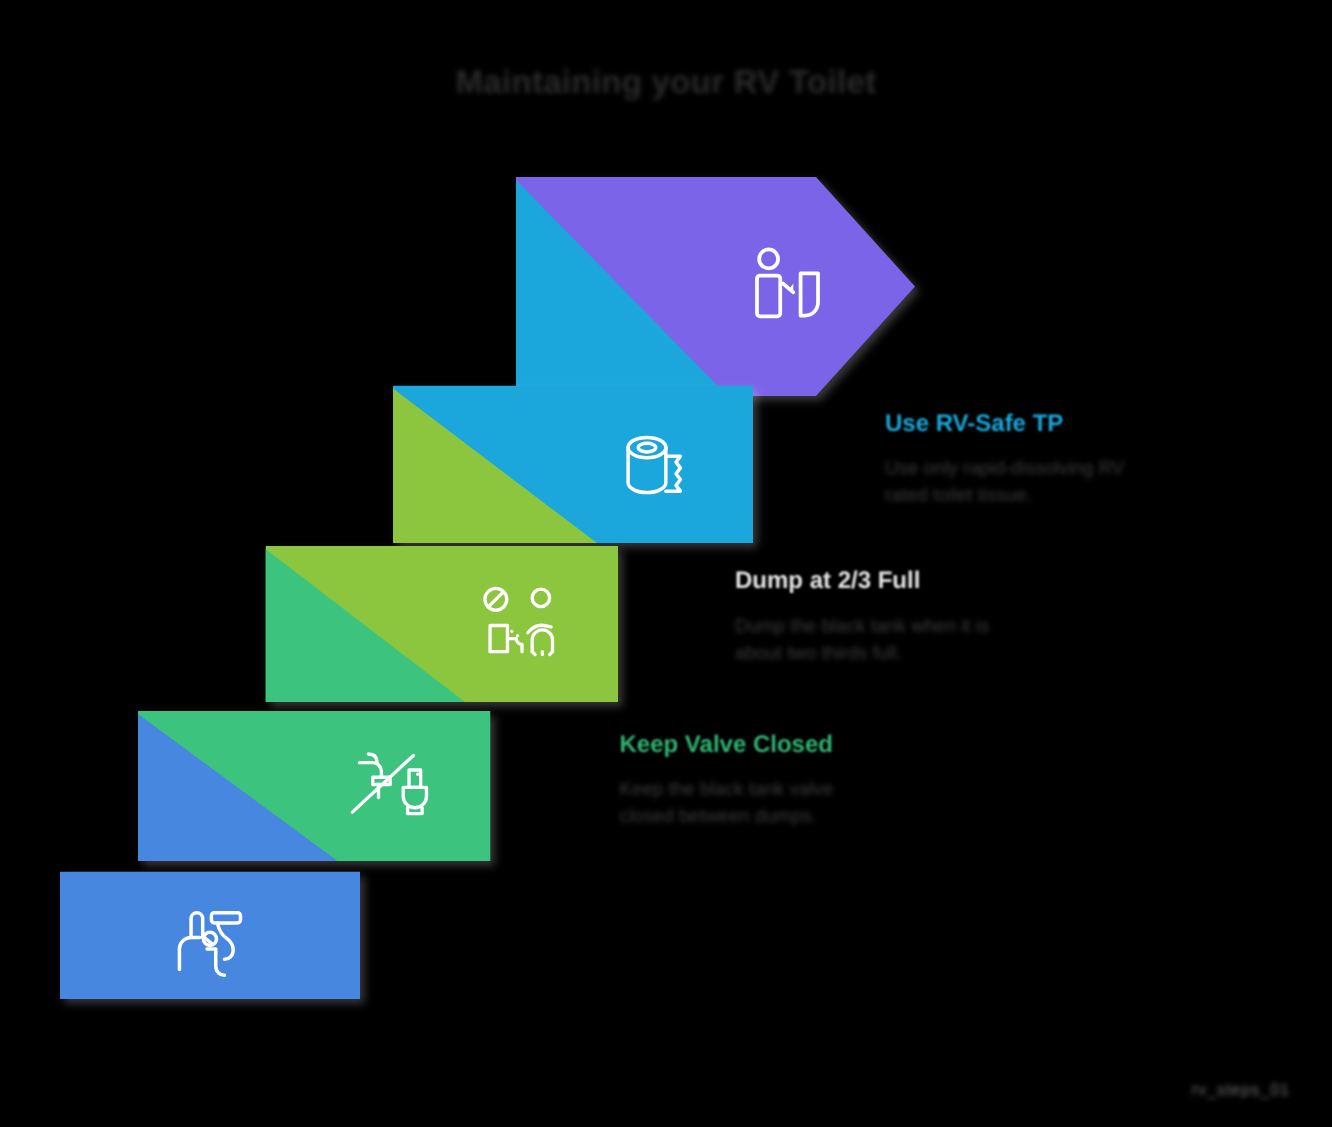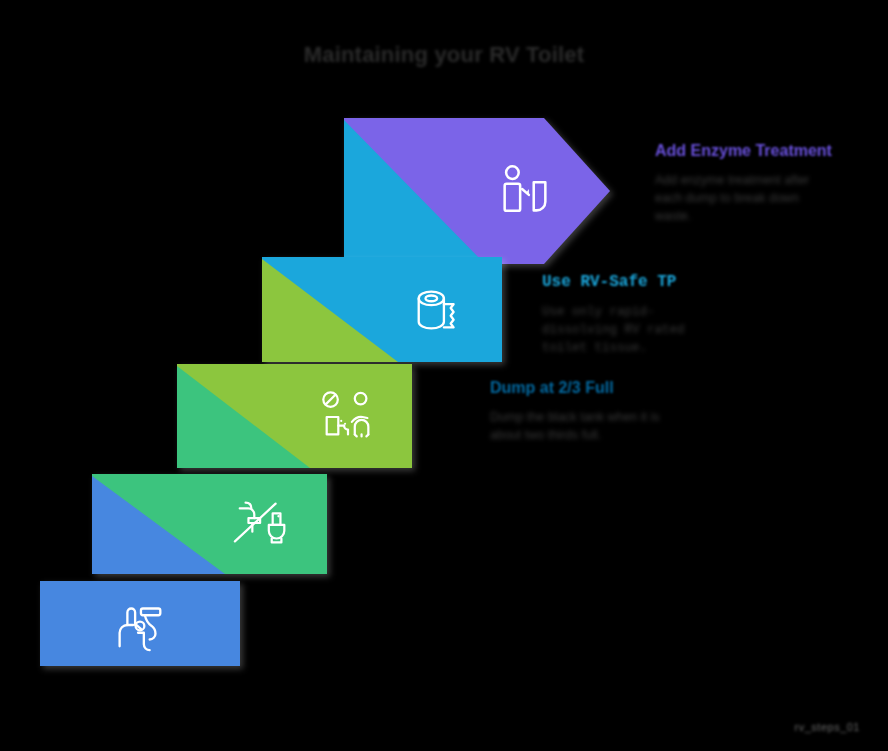--- a/index.html
+++ b/index.html
@@ -126,45 +126,41 @@
       <svg viewBox="0 0 64 64" fill="none" stroke="#ffffff" stroke-width="2.6" stroke-linecap="round" stroke-linejoin="round">
         <circle cx="19" cy="13" r="6.5"></circle>
         <path d="M13 24.5 h12 a2 2 0 0 1 2 2 v24 a2 2 0 0 1 -2 2 h-12 a2 2 0 0 1 -2 -2 v-24 a2 2 0 0 1 2 -2 z"></path>
         <path d="M29 30 l7 6"></path>
         <path d="M36 30 l0 7 l-3 -3 z" fill="#ffffff" stroke="none"></path>
         <path d="M41 23 h12 v20 a9 9 0 0 1 -9 9 h-3 z"></path>
       </svg>
     </div>
   </div>
 
-  <div class="step-text" style="left:655px; top:140px; width:200px;">
-    <div class="step-label" style="color:#6b52e0;">Add Enzyme Treatment</div>
-    <div class="step-desc">Add enzyme treatment after each dump to break down waste.</div>
-  </div>
 
   <div class="step" style="left:262px; top:257px; width:240px; height:105px;">
     <div class="panel">
       <svg class="panel-base" viewBox="0 0 240 105" preserveAspectRatio="none">
         <rect x="0" y="0" width="240" height="105" fill="#1ba7dc"></rect>
       </svg>
       <svg class="panel-tri" viewBox="0 0 240 105" preserveAspectRatio="none">
         <polygon points="0,2 0,105 136,105" fill="#8cc63e"></polygon>
       </svg>
     </div>
     <div class="step-icon" style="left:148px; top:22px;">
       <svg viewBox="0 0 64 64" fill="none" stroke="#ffffff" stroke-width="2.4" stroke-linecap="round" stroke-linejoin="round">
         <ellipse cx="22" cy="20" rx="13" ry="7"></ellipse>
         <ellipse cx="22" cy="20" rx="6" ry="3"></ellipse>
         <path d="M9 20 v24 a13 7 0 0 0 26 0 v-24"></path>
         <path d="M35 26 h10 l-3 4 l3 4 l-3 4 l3 4 l-3 4 l3 4 h-10"></path>
       </svg>
     </div>
   </div>
 
-  <div class="step-text" style="left:542px; top:272px; width:200px;font-family:Liberation Mono, monospace;">
+  <div class="step-text" style="left:590px; top:272px; width:200px;">
     <div class="step-label" style="color:#1ba7dc;">Use RV-Safe TP</div>
     <div class="step-desc">Use only rapid-dissolving RV rated toilet tissue.</div>
   </div>
 
   <div class="step" style="left:177px; top:364px; width:235px; height:104px;">
     <div class="panel">
       <svg class="panel-base" viewBox="0 0 235 104" preserveAspectRatio="none">
         <rect x="0" y="0" width="235" height="104" fill="#8cc63e"></rect>
       </svg>
       <svg class="panel-tri" viewBox="0 0 235 104" preserveAspectRatio="none">
@@ -182,21 +178,21 @@
         <circle cx="25" cy="36" r="1.1" fill="#ffffff" stroke="none"></circle>
         <circle cx="29" cy="39" r="1.1" fill="#ffffff" stroke="none"></circle>
         <path d="M36 37 q5 -6 11 -5 l5 1"></path>
         <path d="M39 50 v-8 a7 7 0 0 1 14 0 v8"></path>
         <path d="M39 50 l2 2 M46 50 v2 M53 50 l-2 2"></path>
       </svg>
     </div>
   </div>
 
   <div class="step-text" style="left:490px; top:377px; width:200px;">
-    <div class="step-label" style="color:#0369a1;">Dump at 2/3 Full</div>
+    <div class="step-label" style="color:#e5e5e5;">Dump at 2/3 Full</div>
     <div class="step-desc">Dump the black tank when it is about two thirds full.</div>
   </div>
 
   <div class="step" style="left:92px; top:474px; width:235px; height:100px;">
     <div class="panel">
       <svg class="panel-base" viewBox="0 0 235 100" preserveAspectRatio="none">
         <rect x="0" y="0" width="235" height="100" fill="#3cc47e"></rect>
       </svg>
       <svg class="panel-tri" viewBox="0 0 235 100" preserveAspectRatio="none">
         <polygon points="0,2 0,100 133,100" fill="#4787e0"></polygon>
@@ -210,20 +206,24 @@
         <path d="M21 32 v9"></path>
         <path d="M3 51 l42 -39"></path>
         <path d="M42 22 h8 v12 h-8 z"></path>
         <circle cx="48" cy="25" r="1.2" fill="#ffffff" stroke="none"></circle>
         <path d="M38 34 h16 v6 a8 8 0 0 1 -8 8 h0 a8 8 0 0 1 -8 -8 z"></path>
         <path d="M41 48 v4 h10 v-4"></path>
       </svg>
     </div>
   </div>
 
+  <div class="step-text" style="left:413px; top:486px; width:200px;">
+    <div class="step-label" style="color:#2fb573;">Keep Valve Closed</div>
+    <div class="step-desc">Keep the black tank valve closed between dumps.</div>
+  </div>
 
   <div class="step" style="left:40px; top:581px; width:200px; height:85px;">
     <div class="panel">
       <svg class="panel-base" viewBox="0 0 200 85" preserveAspectRatio="none">
         <rect x="0" y="0" width="200" height="85" fill="#4787e0"></rect>
       </svg>
     </div>
     <div class="step-icon" style="left:68px; top:12px;">
       <svg viewBox="0 0 64 64" fill="none" stroke="#ffffff" stroke-width="2.4" stroke-linecap="round" stroke-linejoin="round">
         <path d="M12 55 v-14 a8 8 0 0 1 8 -8 h6"></path>

